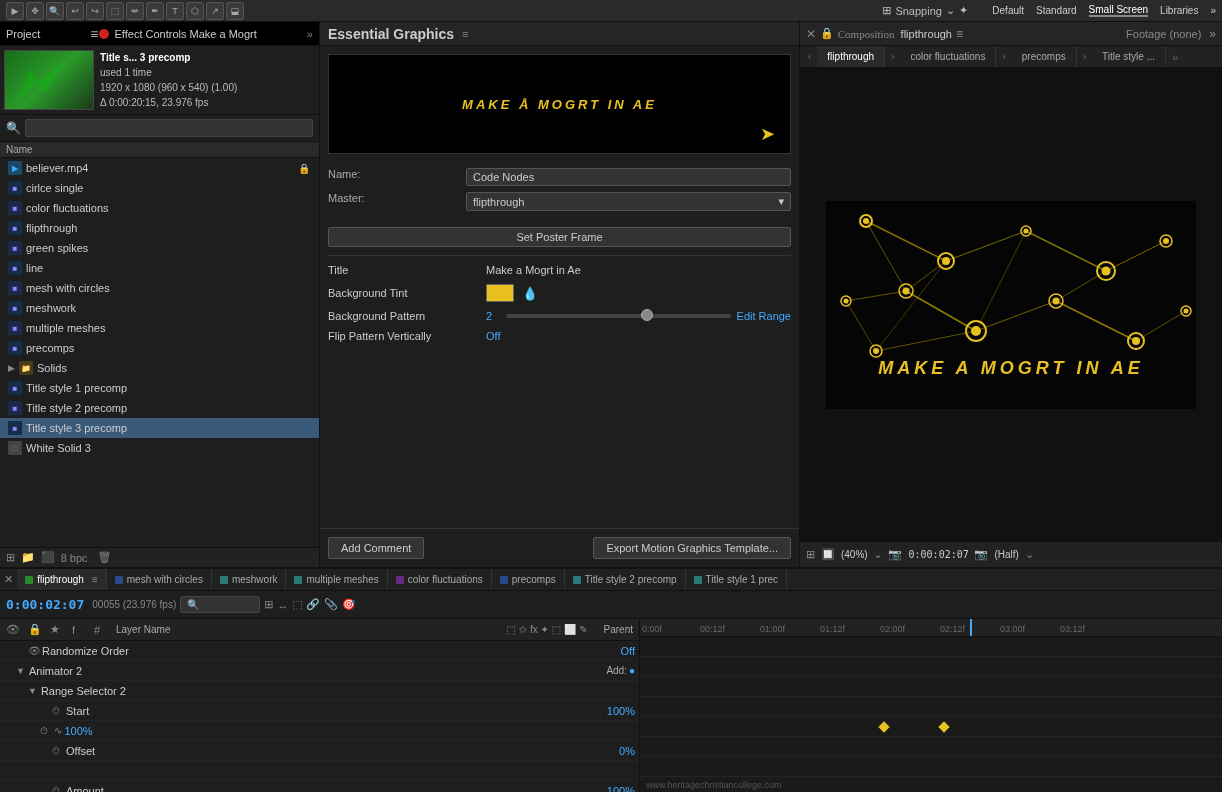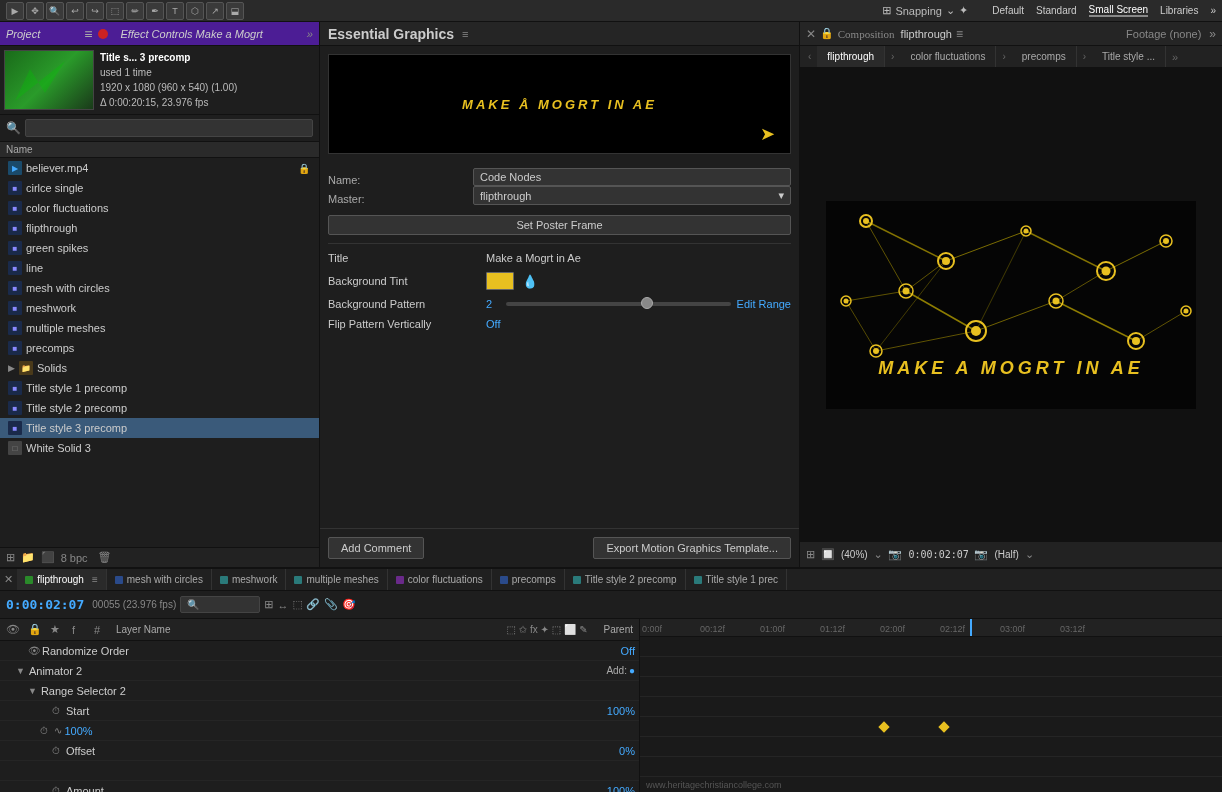--- a/index.html
+++ b/index.html
@@ -61,26 +61,25 @@
       background: #1e1e1e;
       border-right: 1px solid #111;
       display: flex;
       flex-direction: column;
     }
 
     
     .panel-header {
       display: flex;
       align-items: center;
-      background: #4c1d95;
+      background: #000000;
       padding: 4px 6px;
       border-bottom: 1px solid #111;
-      gap: 6px;
+      gap: 0;
       height: 24px;
-      font-style: italic;
     }
     .panel-menu-btn {
       margin-left: auto;
       color: #aaa;
       cursor: pointer;
       font-size: 14px;
     }
     .red-dot {
       width: 10px; height: 10px;
       background: #cc2222;
@@ -235,23 +234,23 @@
       letter-spacing: 3px;
       text-transform: uppercase;
       font-style: italic;
     }
 
     .eg-fields {
       padding: 6px 8px;
     }
     .eg-field-row {
       display: flex;
-      align-items: flex-end;
-      margin-bottom: 0;
-      gap: 15px;
+      align-items: flex-start;
+      margin-bottom: 6px;
+      gap: 8px;
     }
     .eg-field-label { color: #aaa; width: 130px; font-size: 11px; flex-shrink: 0; }
     .eg-field-value { color: #ccc; font-size: 11px; }
     .eg-field-input {
       background: #333;
       border: 1px solid #555;
       color: #ccc;
       padding: 2px 6px;
       font-size: 11px;
       flex: 1;

